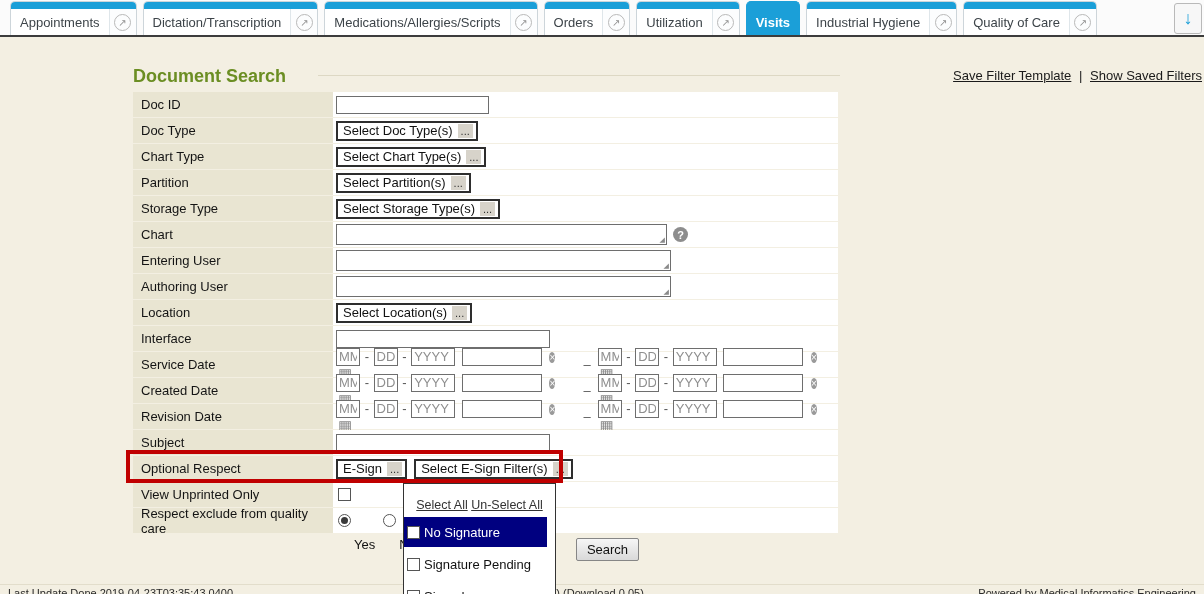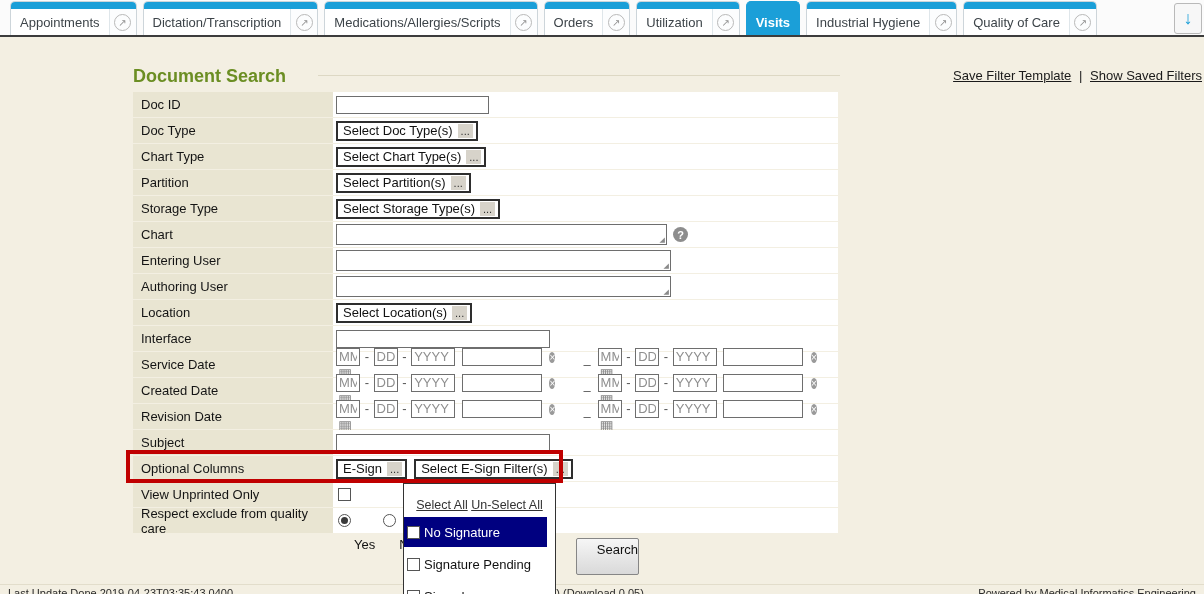--- a/index.html
+++ b/index.html
@@ -78,23 +78,23 @@
   .dd { position:absolute; left:403px; top:483px; width:153px; height:130px;
         background:#fff; border:1px solid #333; z-index:20; }
   .dd-blank { height:14px; }
   .dd-links { text-align:center; font-size:12.5px; height:17px; }
   .dd-links a { color:#333; text-decoration:underline; cursor:pointer; }
   .dd-opt { display:flex; align-items:center; height:30px; margin:2px 0; padding-left:2px; cursor:pointer; }
   .dd-opt .cb { margin:0 4px 0 1px; flex:none; }
   .dd-opt.hl { background:#000080; color:#fff; margin-right:8px; }
 
   
-  .search { position:absolute; left:576px; top:538px; width:63px; height:37px;
+  .search { position:absolute; left:576px; top:538px; width:63px; height:23px;
             background:linear-gradient(#f6f6f6,#d9d9d9); border:1px solid #868686;
-            border-radius:2px; font-size:13px; color:#111; text-align:right; line-height:21px; cursor:pointer; }
+            border-radius:2px; font-size:13px; color:#111; text-align:center; line-height:21px; cursor:pointer; }
   .footer { position:absolute; left:0; top:584px; width:1204px; height:10px;
             border-top:1px solid #e2ddcb; font-size:11px; color:#2a2a2a; z-index:1;text-decoration:underline; }
   .f-left { position:absolute; left:8px; top:2px; white-space:nowrap; }
   .f-mid { position:absolute; left:420px; top:2px; white-space:nowrap; }
   .f-right { position:absolute; right:8px; top:2px; white-space:nowrap; }
 </style>
 </head>
 <body>
 
 <div class="screen">
@@ -361,21 +361,21 @@
     </div>
 
     <div class="row">
       <div class="lbl">Subject</div>
       <div class="fld">
         <input class="ti w214" value="" style="">
       </div>
     </div>
 
     <div class="row">
-      <div class="lbl">Optional Columns</div>
+      <div class="lbl">Optional Respect</div>
       <div class="fld">
         <span class="selbtn">
           <span>E-Sign</span>
           <span class="dots">...</span>
         </span>
         <span class="selbtn gapl">
           <span>Select E-Sign Filter(s)</span>
           <span class="dots">...</span>
         </span>
       </div>

